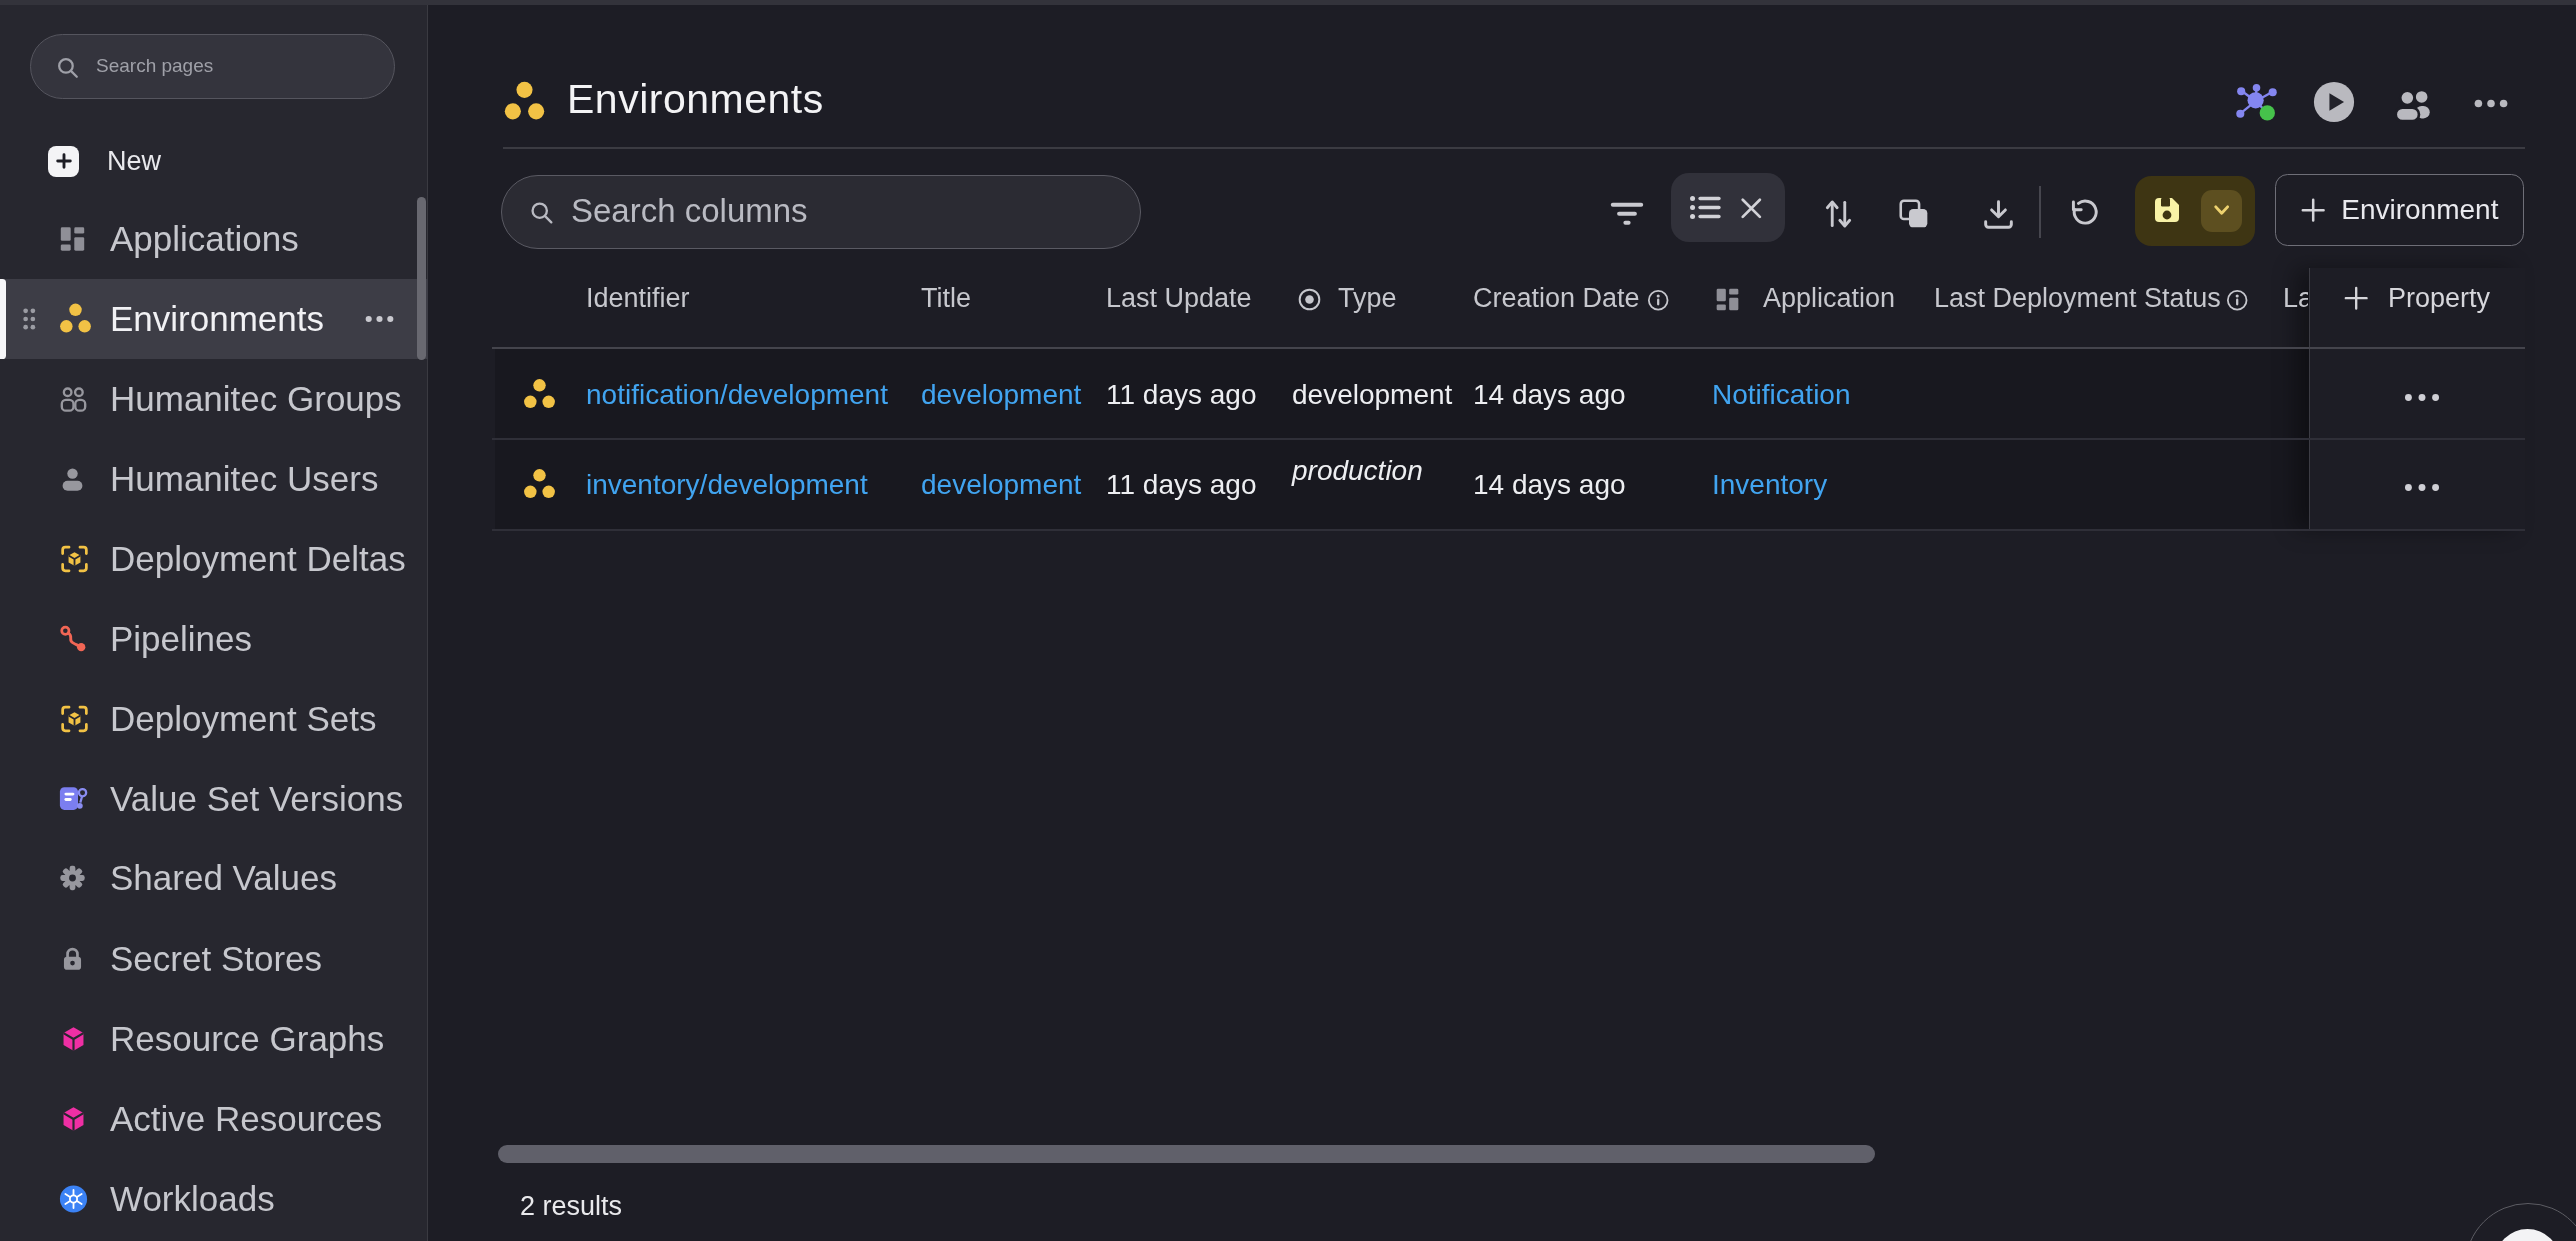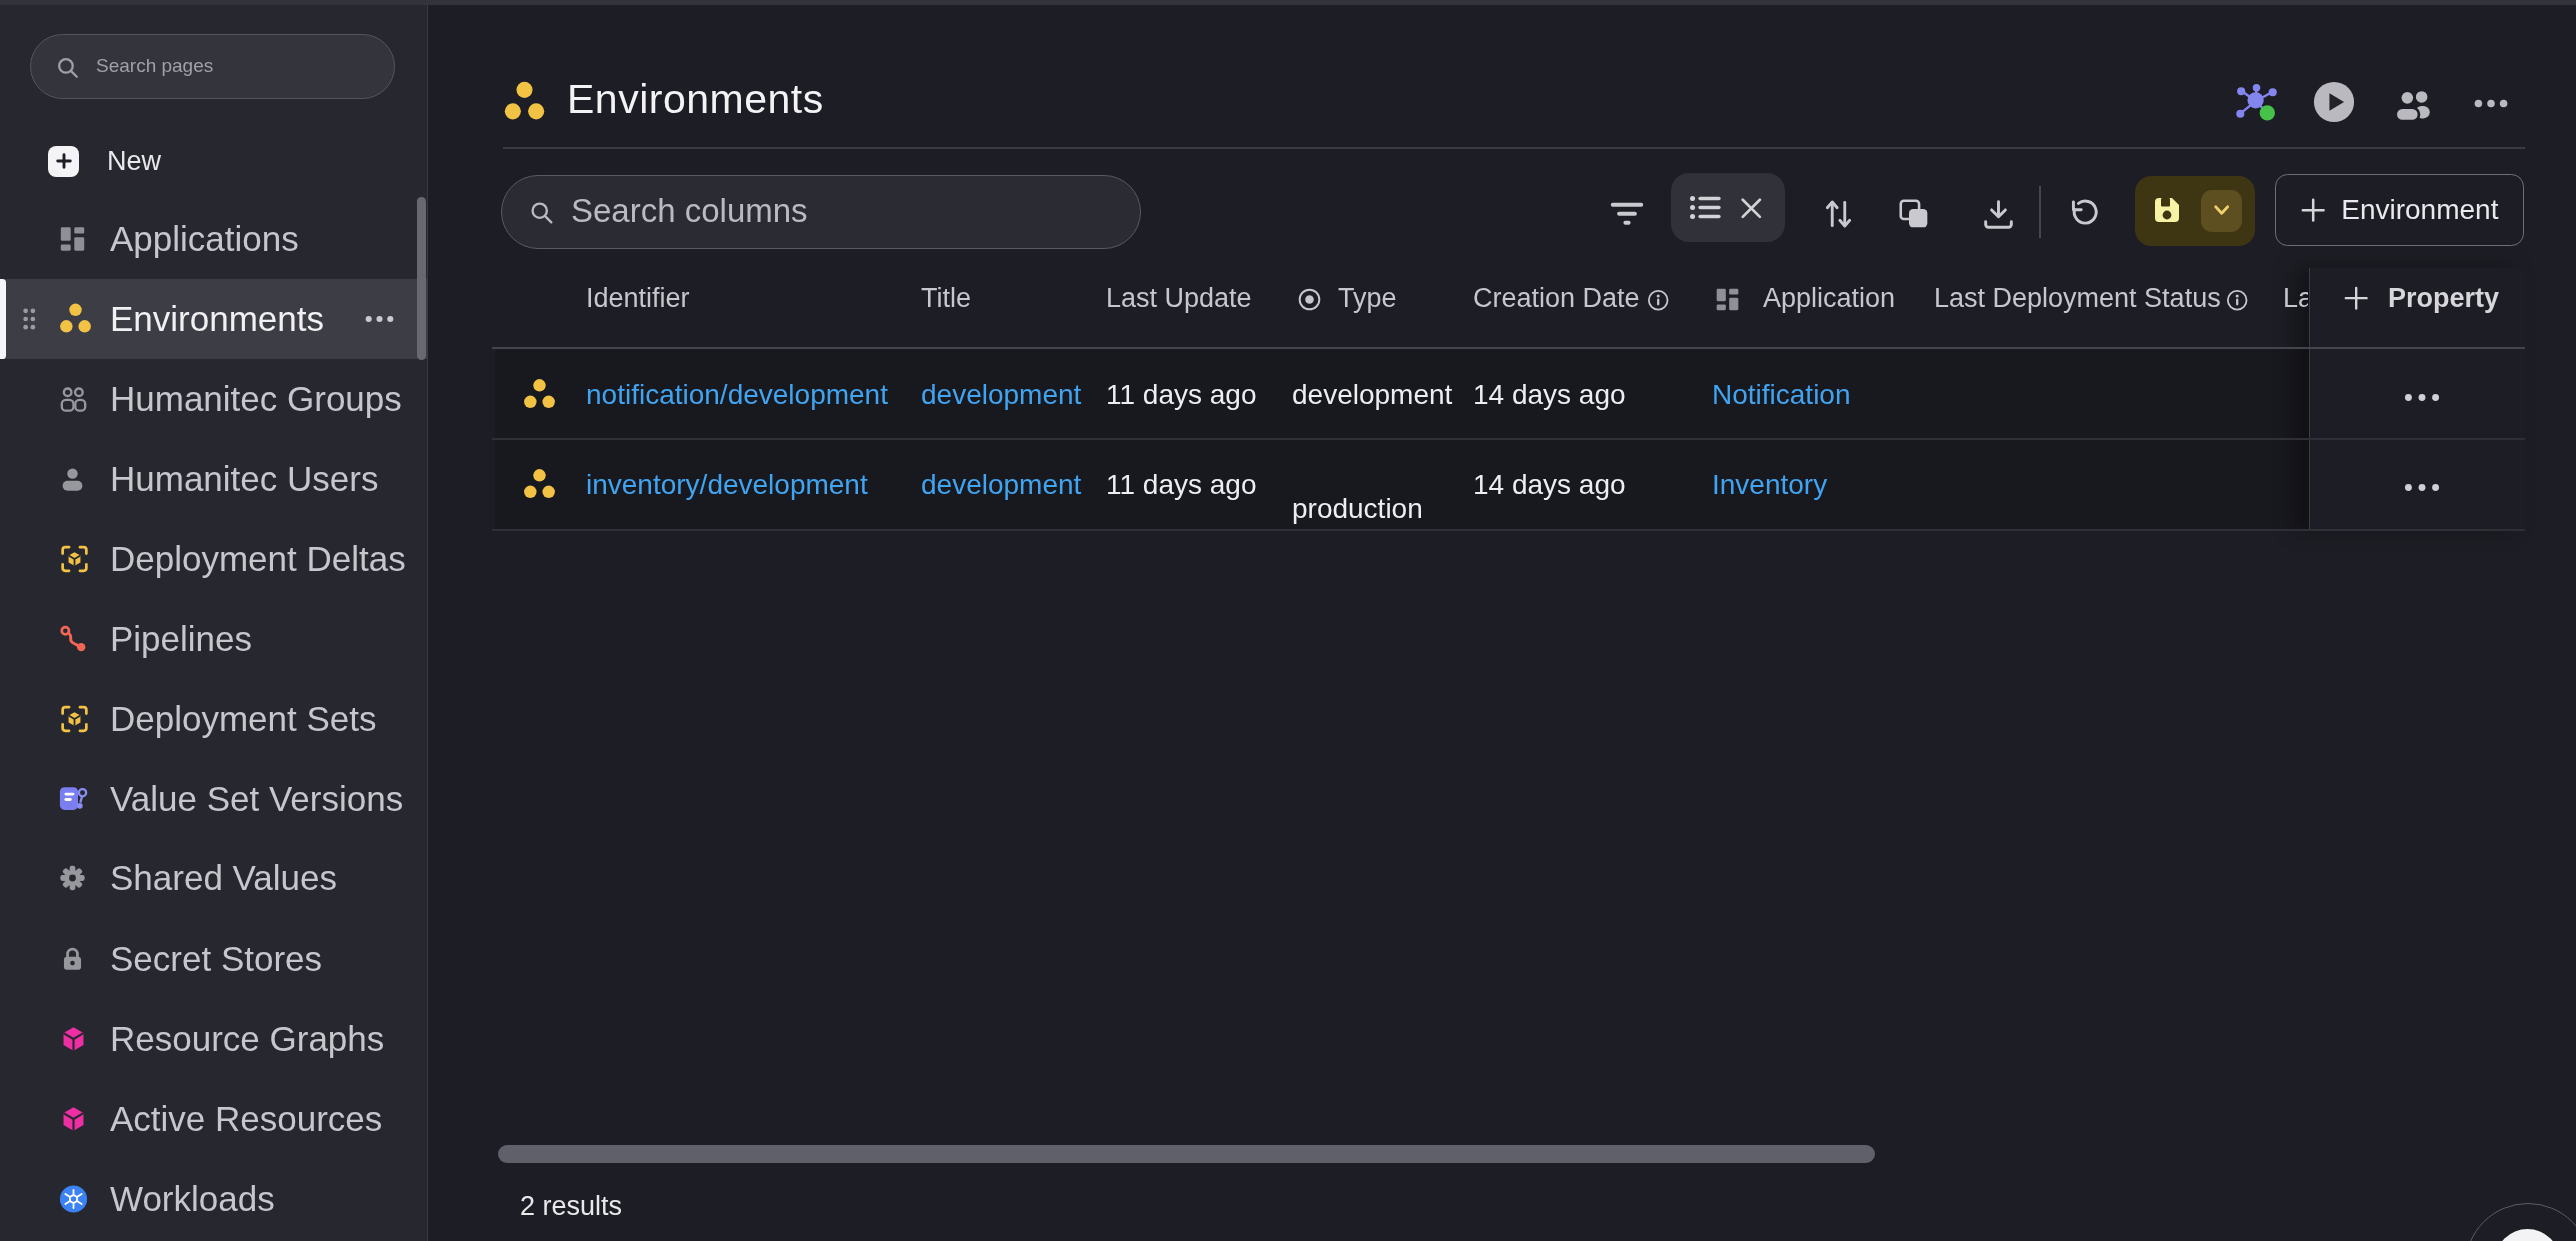--- a/index.html
+++ b/index.html
@@ -50,21 +50,21 @@
   .env-btn span { font-size:28px; color:#e9e9ee; }
 
   
   .rows-strip { left:495px; top:349px; width:2030px; height:181px; background:#18181f; z-index:1; }
   .sticky-panel { left:2309px; top:268px; width:216px; height:262px; background:#1d1d25; border-left:1.8px solid #3c3c44; box-shadow:-14.5px 0 20px rgba(0,0,0,0.35); z-index:2; }
   .hline { left:492px; width:2033px; height:1.8px; z-index:4; }
   .th { top:283px; font-size:27px; color:#c6c7cd; z-index:5; white-space:nowrap; }
   .cell { font-size:28px; color:#edeef1; z-index:5; white-space:nowrap; }
   .link { color:#41a4f0; cursor:pointer; }
   .row-ellipsis { z-index:6; cursor:pointer; padding:9px; }
-  .prop-btn { z-index:6; cursor:pointer;font-weight:bold; }
+  .prop-btn { z-index:6; cursor:pointer; }
 
   
   .h-scrollbar { left:498px; top:1145px; width:1377px; height:18px; background:#60606a; border-radius:9px; z-index:8; cursor:pointer; }
   .results { left:520px; top:1191px; font-size:27px; color:#e9e9ec; }
   .help-outer { left:2465px; top:1203px; width:126px; height:126px; border:1.8px solid #5c5c63; border-radius:50%; z-index:9; cursor:pointer; }
   .help-inner { position:absolute; left:29px; top:25px; width:65px; height:65px; background:#f3f3f5; border-radius:50%; text-align:center; font-size:42px; font-weight:700; color:#24242c; padding-top:7.2px; }
 </style>
 </head>
 <body>
 
@@ -503,21 +503,21 @@
   <span class="abs" style="left:523px; top:468px; z-index:5;">
     <svg width="33" height="33" viewBox="0 0 36 36" fill="#f2c245">
         <circle cx="18" cy="8" r="6.8"></circle>
         <circle cx="8" cy="26" r="6.8"></circle>
         <circle cx="28" cy="26" r="6.8"></circle>
       </svg>
   </span>
   <span class="abs cell link" style="left:586px; top:469px;">inventory/development</span>
   <span class="abs cell link" style="left:921px; top:469px;">development</span>
   <span class="abs cell" style="left:1106px; top:469px;">11 days ago</span>
-  <span class="abs cell" style="left:1292px; top:493px;">production</span>
+  <span class="abs cell" style="left:1292px; top:455px;font-style:italic;">production</span>
   <span class="abs cell" style="left:1473px; top:469px;">14 days ago</span>
   <span class="abs cell link" style="left:1712px; top:469px;">Inventory</span>
   <span class="abs row-ellipsis" style="left:2394px; top:473px;">
     <svg width="38" height="11" viewBox="0 0 42 12" fill="#cfcfd5">
         <circle cx="6" cy="6" r="3.8"></circle>
         <circle cx="21" cy="6" r="3.8"></circle>
         <circle cx="36" cy="6" r="3.8"></circle>
       </svg>
   </span>
 

